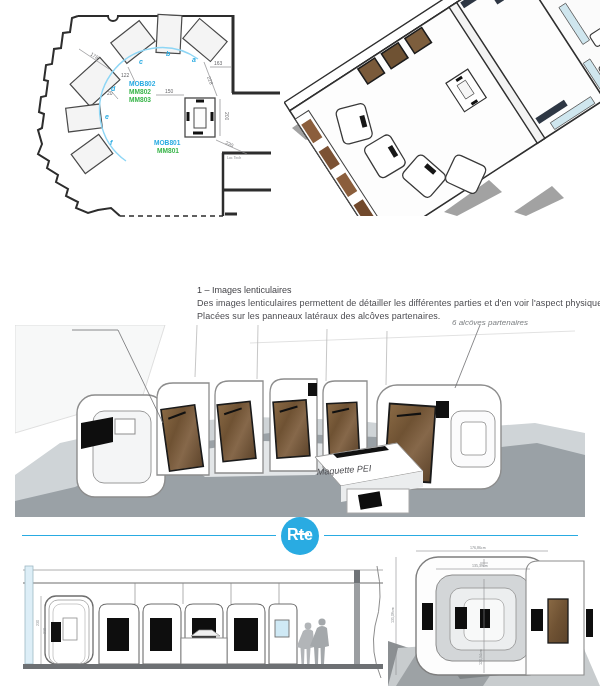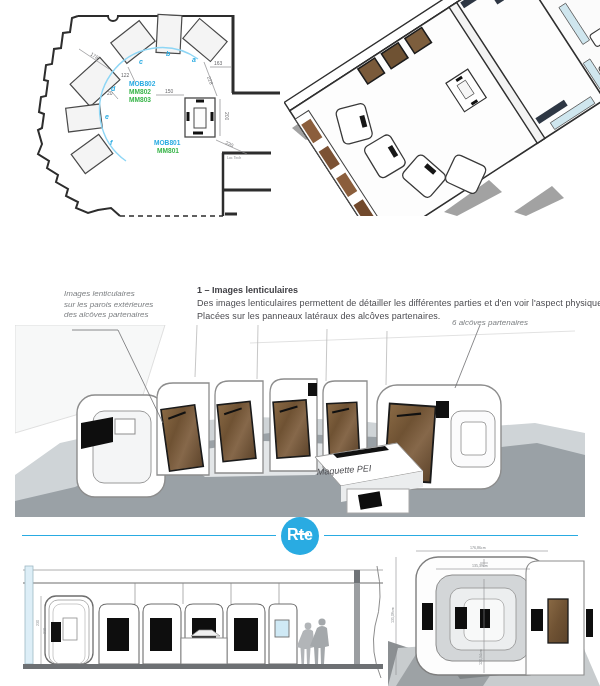--- a/index.html
+++ b/index.html
@@ -6,21 +6,21 @@
   body { background:#e8e8e8; font-family:"Liberation Sans", sans-serif; }
   .page {
     position:relative; width:600px; height:686px; background:#ffffff;
     overflow:hidden; margin:0 auto;
   }
   .abs { position:absolute; }
   .body-text {
     font-size:9px; line-height:13.4px; color:#4b4b50; white-space:pre;
     letter-spacing:.1px;
   }
-  .section-title { font-size:9px; font-weight:bold; color:#3f3f44; white-space:pre; }
+  .section-title { font-size:9px; font-weight:normal; color:#3f3f44; white-space:pre; }
   .note {
     font-size:8px; font-style:italic; color:#7e8184; line-height:10.5px; white-space:pre;
   }
   .divider { border-top:1.6px solid #29abe2; }
   .logo-circle {
     width:38px; height:38px; border-radius:50%; background:#29abe2;
     display:flex; align-items:center; justify-content:center;
   }
   .logo-text { color:#ffffff; font-size:16px; font-weight:bold; letter-spacing:0; position:relative; top:-1px; }
   .logo-bar { position:absolute; width:12px; height:1.8px; background:#ffffff; left:16px; top:16px; }
@@ -183,23 +183,20 @@
       </g>
     </g>
   </svg>
 
 
   <div class="abs section-title" style="left:197px; top:285px;">1 – Images lenticulaires</div>
 
   <div class="abs body-text" style="left:197px; top:297px;">Des images lenticulaires permettent de détailler les différentes parties et d'en voir l'aspect physique.
 Placées sur les panneaux latéraux des alcôves partenaires.</div>
 
-  <div class="abs note" style="left:64px; top:289px;">Images lenticulaires
-sur les parois extérieures
-des alcôves partenaires</div>
   <div class="abs note" style="left:452px; top:318px;">6 alcôves partenaires</div>
 
   <svg class="abs" style="left:15px; top:325px;" width="570" height="192" viewBox="0 0 570 192">
     <defs>
       <linearGradient id="lentic" x1="0" y1="0" x2="1" y2="1">
         <stop offset="0" stop-color="#8a6a45"></stop>
         <stop offset="0.35" stop-color="#6f5233"></stop>
         <stop offset="0.6" stop-color="#86684a"></stop>
         <stop offset="1" stop-color="#5c432a"></stop>
       </linearGradient>

